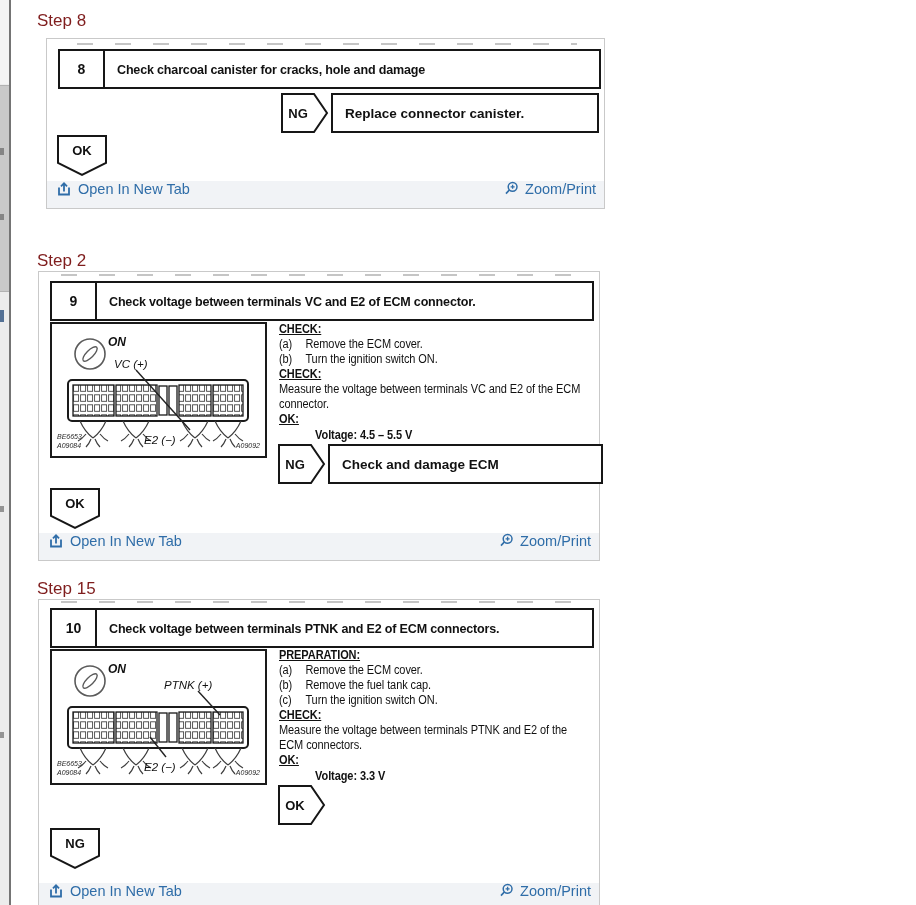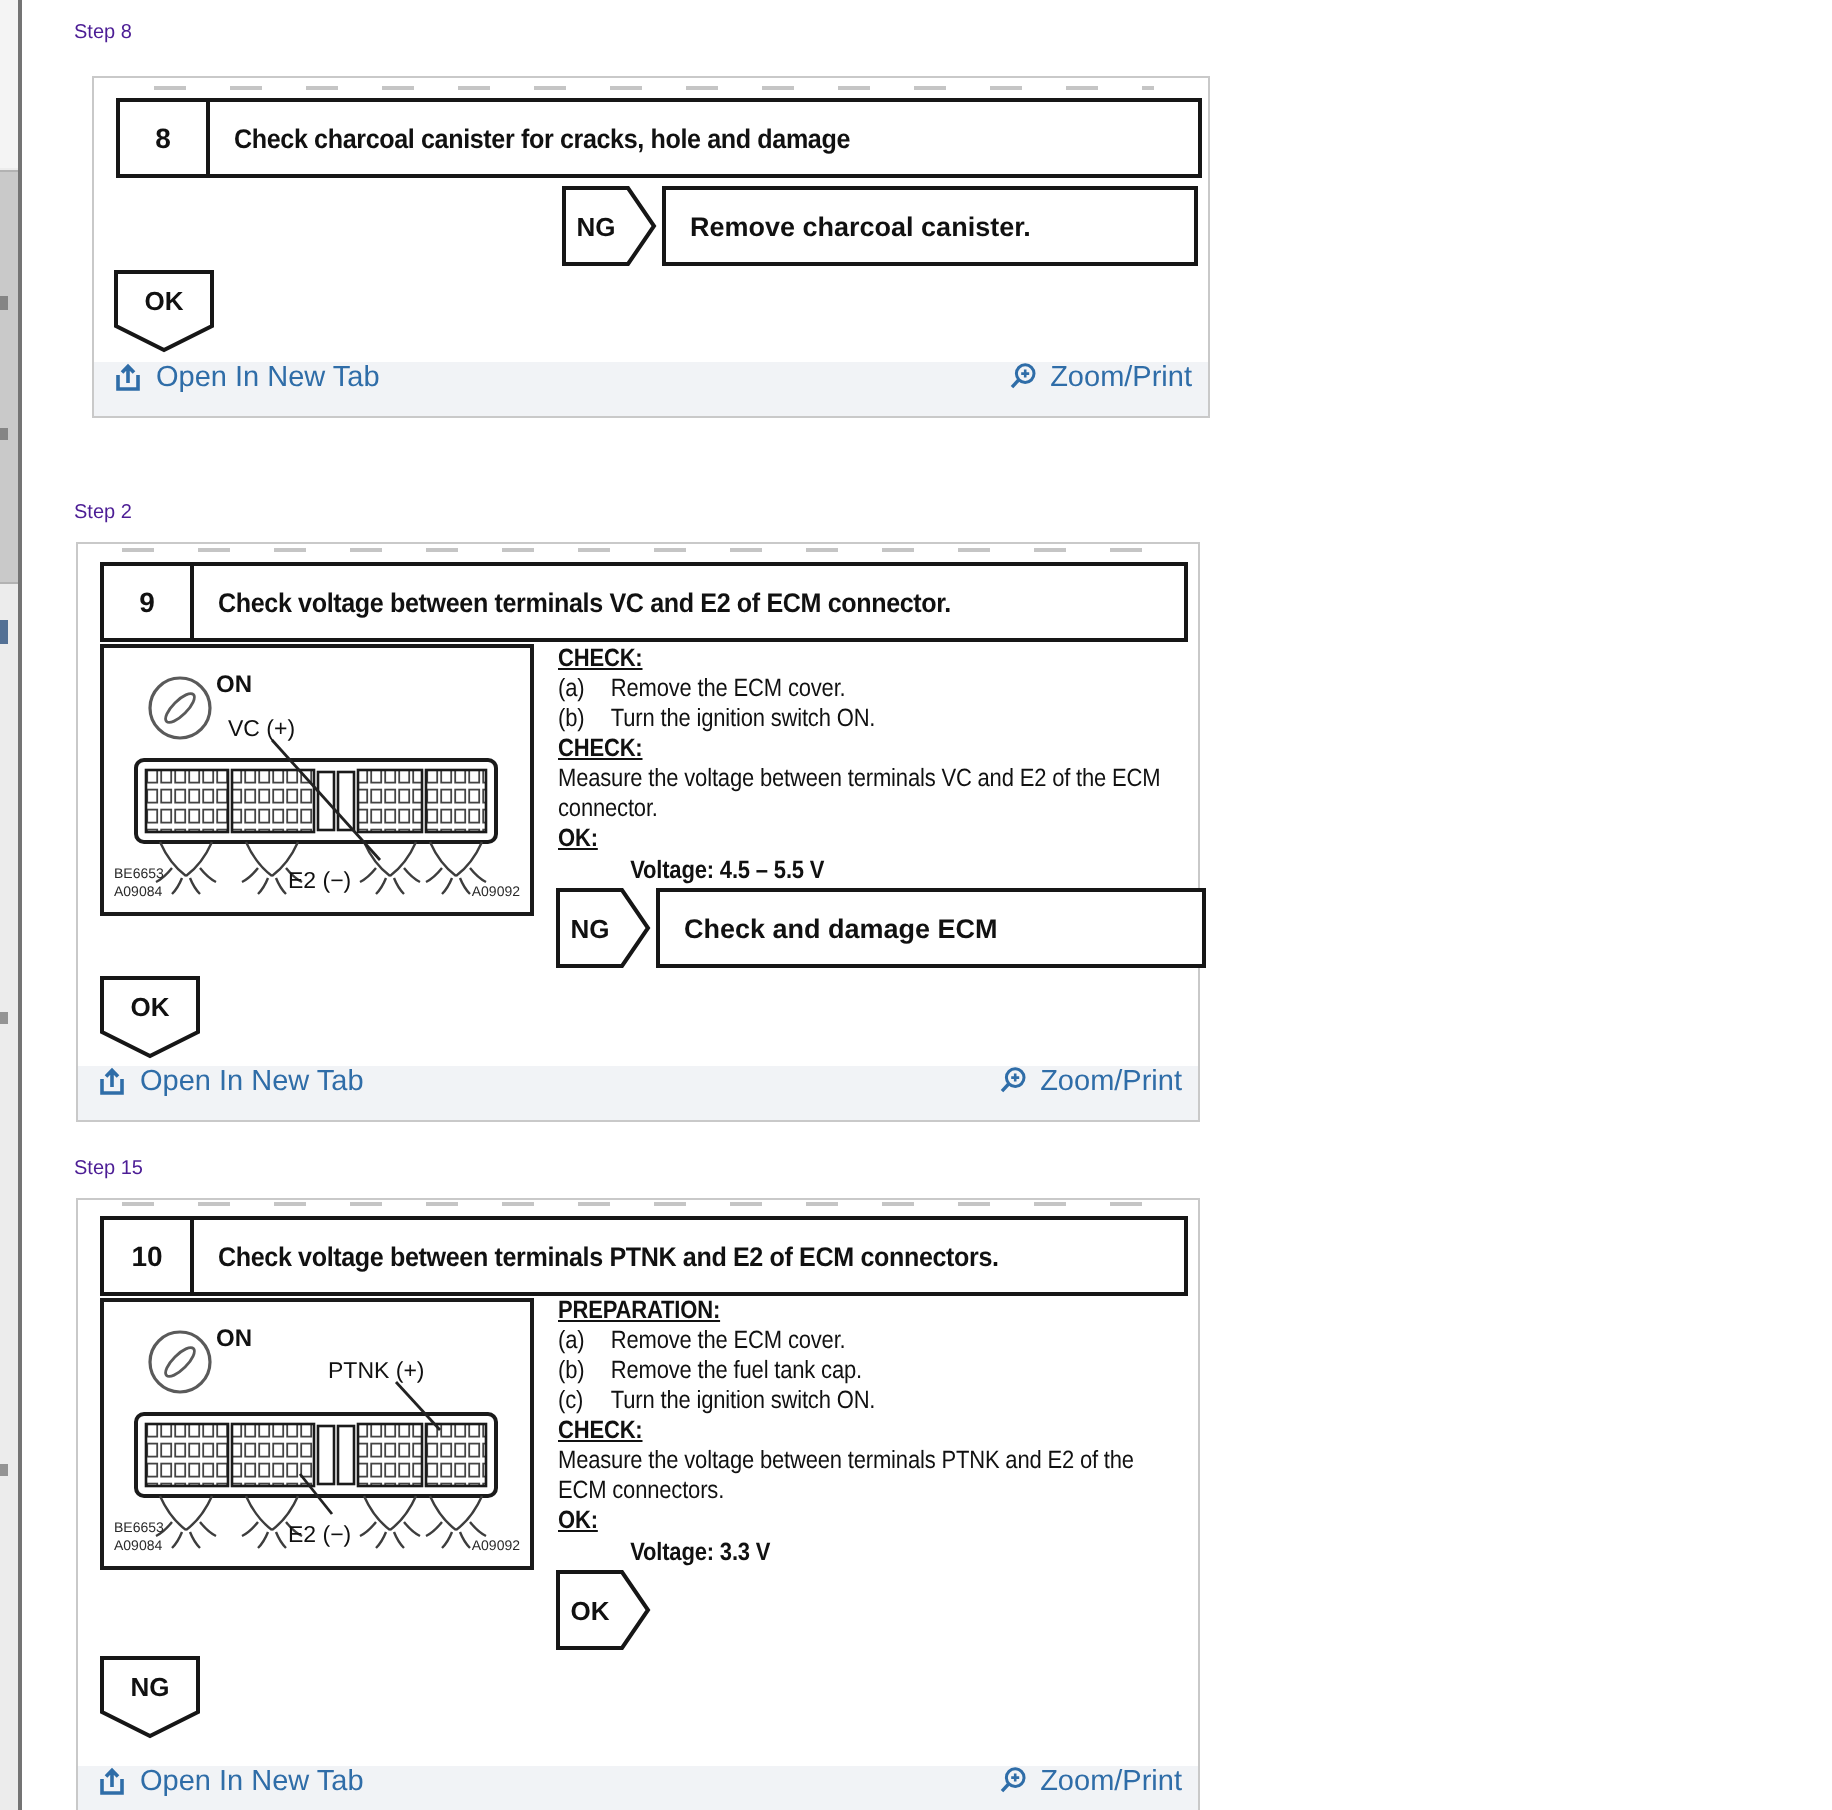--- a/index.html
+++ b/index.html
@@ -9,37 +9,37 @@
     -webkit-font-smoothing:antialiased;
   }
   
   .rail{position:absolute;left:0;top:0;width:9px;height:905px;background:#ececec;border-right:2px solid #747474;}
   .rail-top{position:absolute;left:0;top:0;width:9px;height:84px;background:#f4f4f4;}
   .thumb{position:absolute;left:0;top:85px;width:9px;height:205px;background:#c9c9c9;border-top:1px solid #b2b2b2;border-bottom:1px solid #b2b2b2;}
   .speck{position:absolute;left:0;width:4px;background:#4d4d4d;opacity:.55;}
   .speck.blue{background:#44648c;opacity:.9;}
 
   
-  .step-label{position:absolute;left:37px;font-size:10px;color:#4c1d95;}
+  .step-label{position:absolute;left:37px;font-size:17px;color:#7f1d1d;}
   .panel{position:absolute;background:#fff;border:1px solid #c9c9c9;}
   .footer{position:absolute;left:0;right:0;bottom:0;height:27px;background:#f1f3f6;}
   .panel.cut .footer{bottom:auto;top:283px;height:30px;}
   .link{position:absolute;top:0;height:15px;display:flex;align-items:center;gap:6px;color:#2f6da8;font-size:14.5px;text-decoration:none;cursor:pointer;}
   .link.l{left:9px;} .link.r{right:8px;}
   .link svg{display:block;}
 
   
   .hdr{position:absolute;display:flex;border:2px solid #161616;background:#fff;}
   .hdr .num{width:43px;border-right:2px solid #161616;display:flex;align-items:center;justify-content:center;font-weight:bold;font-size:14px;color:#111;}
   .hdr .ttl{flex:1;display:flex;align-items:center;padding-left:12px;font-weight:bold;font-size:13.5px;color:#111;letter-spacing:-.2px;}
   .hdr .ttl span{transform:scaleX(.93);transform-origin:0 50%;white-space:nowrap;}
   .smudge{position:absolute;height:2px;opacity:.5;background:repeating-linear-gradient(90deg,#8b8b8b 0 16px,transparent 16px 38px);}
   .tagbox{position:absolute;}
   .actbox{position:absolute;border:2px solid #161616;background:#fff;display:flex;align-items:center;padding-left:12px;font-weight:bold;font-size:13.5px;color:#111;}
-  .diagram{position:absolute;border:2px solid #1a1a1a;background:#fff;}
+  .diagram{position:absolute;border:2px solid #1a1a1a;background:#fff;font-style:italic;}
   .diagram svg{position:absolute;left:0;top:0;}
 
   
   .col{position:absolute;width:360px;transform:scaleX(.88);transform-origin:0 0;color:#111;font-size:12.5px;letter-spacing:-.1px;}
   .col .h{font-weight:bold;text-decoration:underline;height:15px;line-height:15px;}
   .col .row{display:flex;height:15px;line-height:15px;}
   .col .row .tag{width:30px;flex:none;}
   .col .body{height:15px;line-height:15px;white-space:nowrap;}
   .col .volt{height:16px;line-height:16px;font-weight:bold;padding-left:41px;white-space:nowrap;}
   text{font-family:"Liberation Sans",sans-serif;}
@@ -101,21 +101,21 @@
   <div class="hdr" style="left:11px;top:10px;width:539px;height:36px">
     <div class="num">8</div>
     <div class="ttl">
         <span>Check charcoal canister for cracks, hole and damage</span>
       </div>
   </div>
   <svg class="tagbox" style="left:234px;top:54px" width="48" height="40" viewBox="0 0 48 40">
     <polygon points="1,1 33,1 46,20 33,39 1,39" fill="#fff" stroke="#161616" stroke-width="2"></polygon>
     <text class="svgtag" x="17" y="25" text-anchor="middle">NG</text>
   </svg>
-  <div class="actbox" style="left:284px;top:54px;width:252px;height:36px">Remove charcoal canister.</div>
+  <div class="actbox" style="left:284px;top:54px;width:252px;height:36px">Replace connector canister.</div>
   <svg class="tagbox" style="left:10px;top:96px" width="50" height="42" viewBox="0 0 50 42">
     <polygon points="1,1 49,1 49,28 25,40 1,28" fill="#fff" stroke="#161616" stroke-width="2"></polygon>
     <text class="svgtag" x="25" y="20" text-anchor="middle">OK</text>
   </svg>
   <div class="footer">
     <a class="link l">
       <svg width="16" height="16" viewBox="0 0 16 16">
         <path d="M3 6.5 V13.5 H13 V6.5" fill="none" stroke="#2f6da8" stroke-width="1.8"></path>
         <path d="M8 10.5 V3 M5 5.3 L8 2.2 L11 5.3" fill="none" stroke="#2f6da8" stroke-width="1.8"></path>
       </svg>

